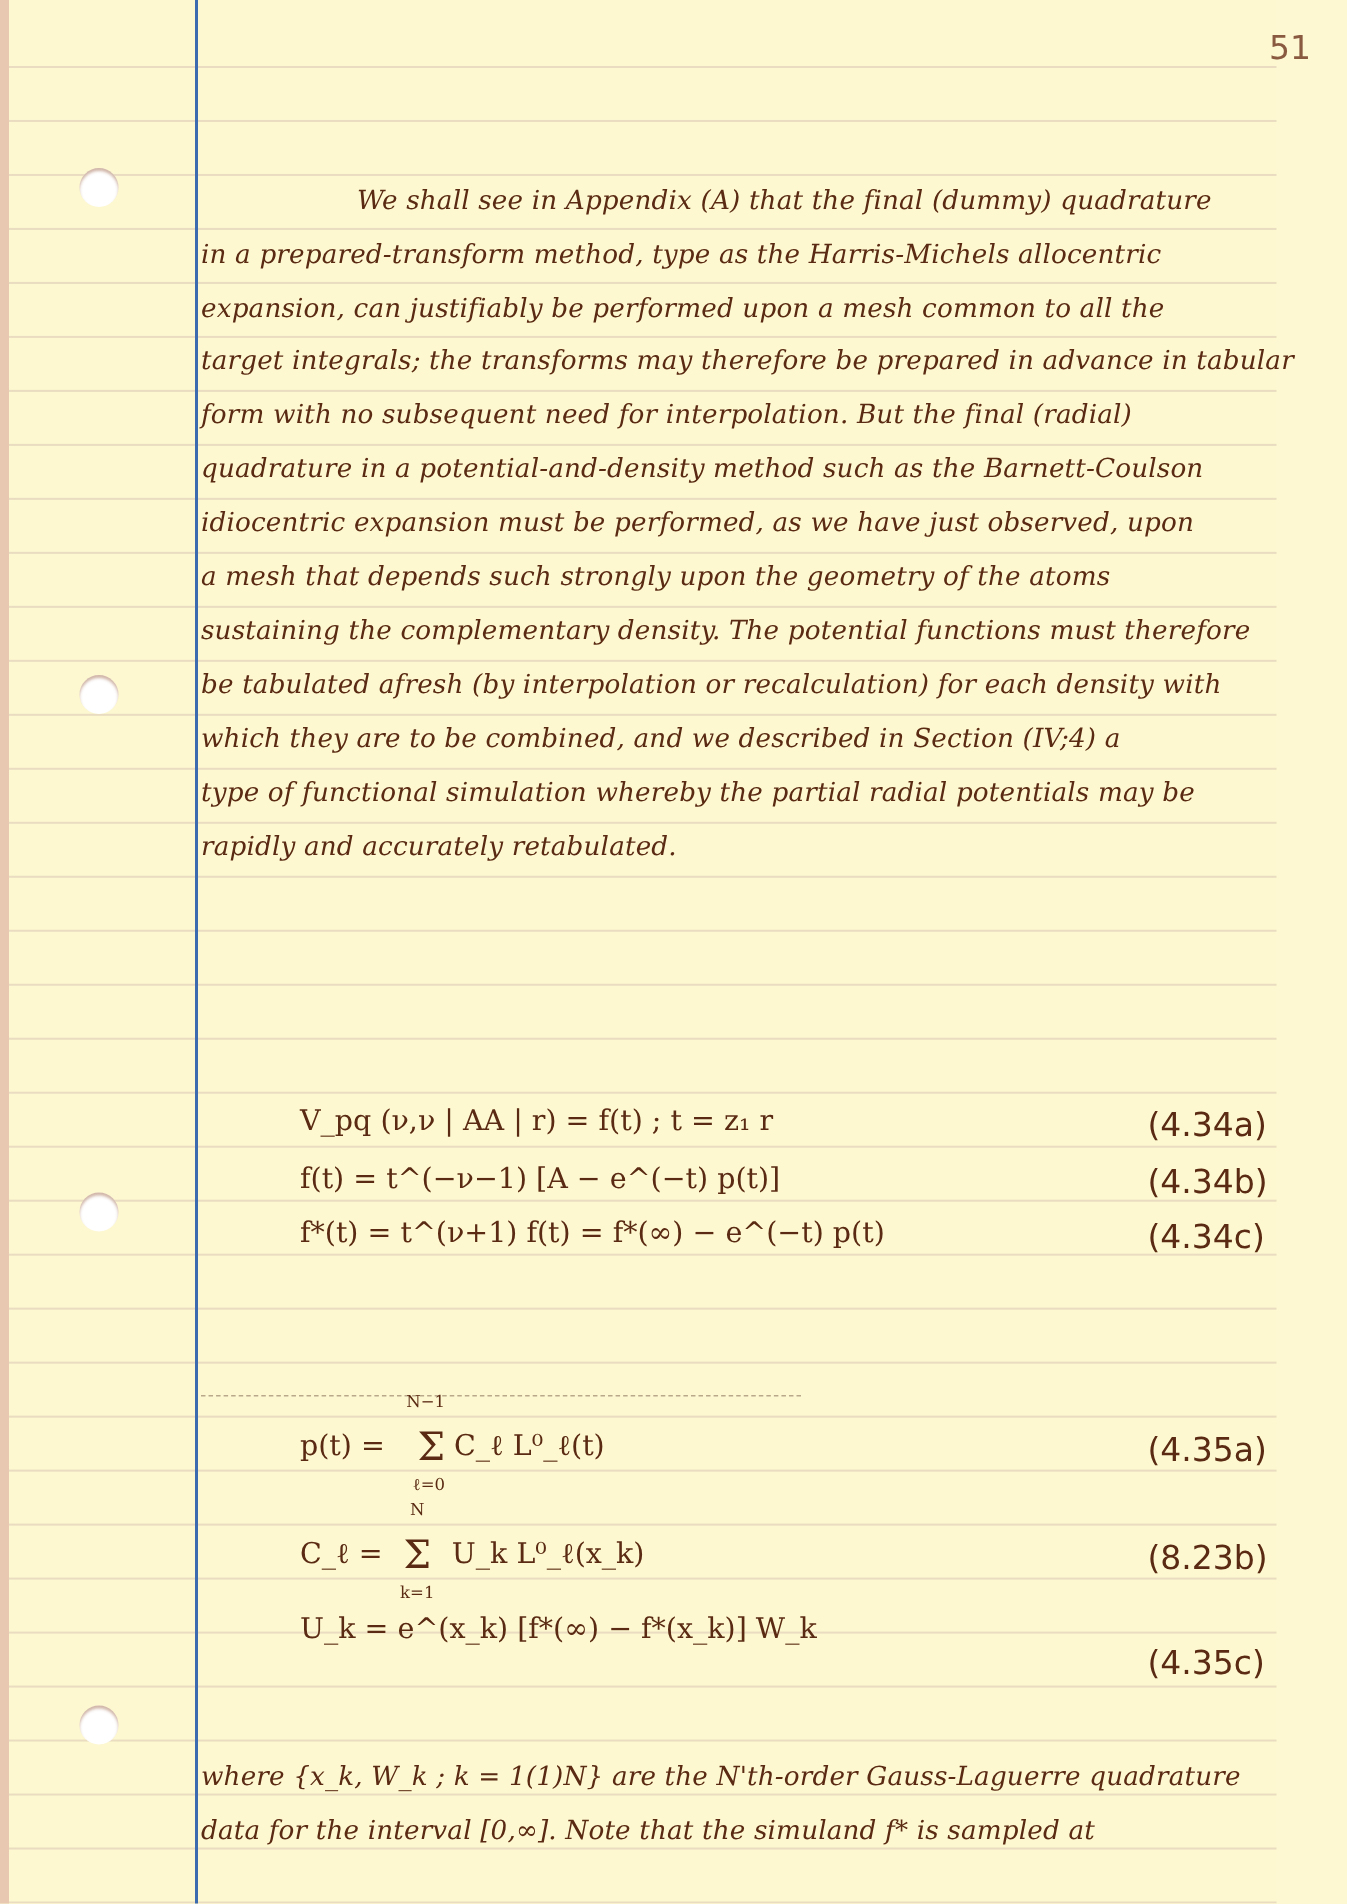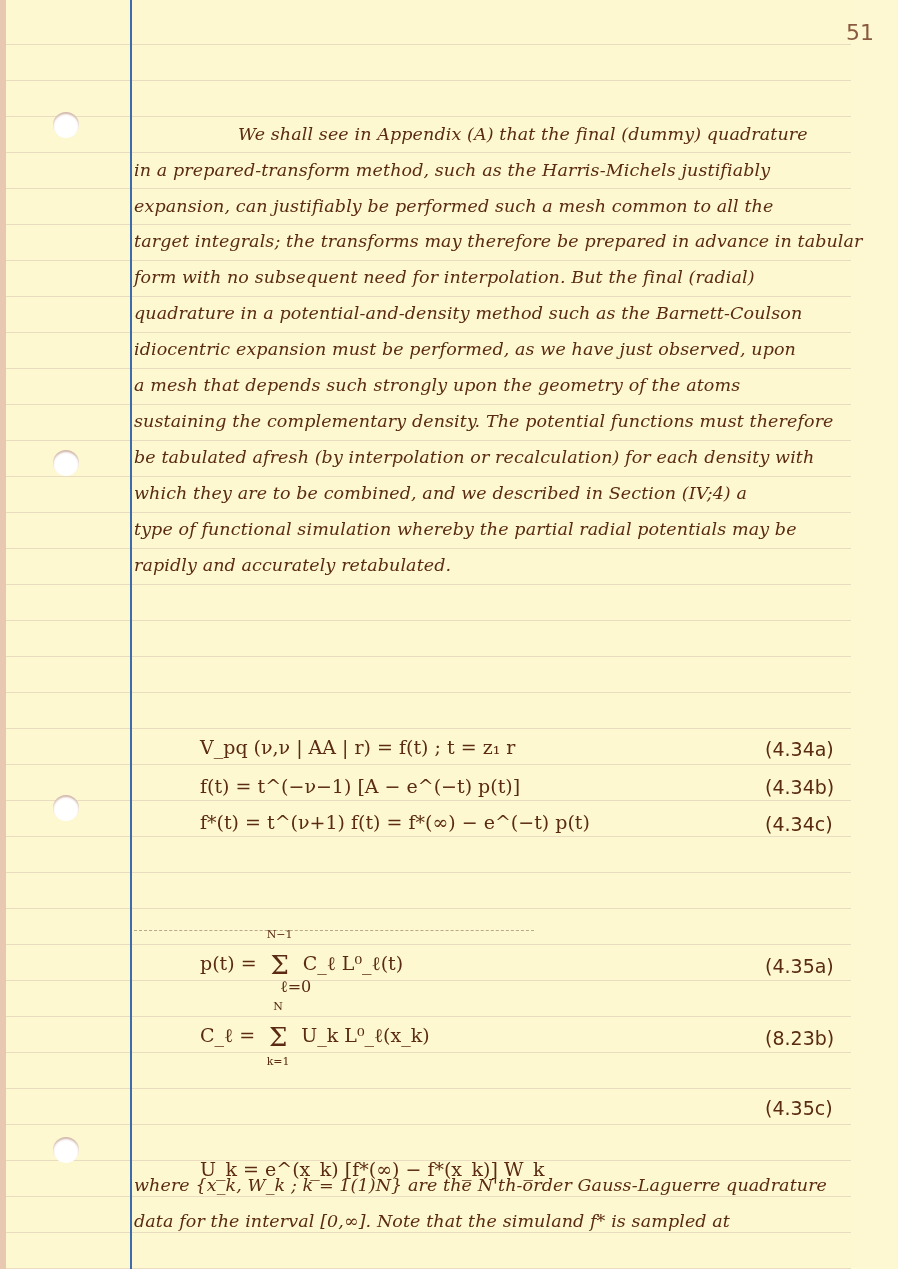--- a/index.html
+++ b/index.html
@@ -13,41 +13,41 @@
     font-family: "DejaVu Serif", serif;
     color: #5a2a12;
   }
   .edge { position: absolute; left: 0; top: 0; width: 6px; height: 1269px; background: #e8c8b0; }
   .margin-line { position: absolute; left: 130px; top: 0; width: 1.5px; height: 1269px; background: #3d6bb0; }
   .hole { position: absolute; left: 53px; width: 26px; height: 26px; border-radius: 50%; background: #ffffff; box-shadow: inset 0 2px 2px rgba(150,90,60,0.45); }
   .page-number { position: absolute; left: 846px; top: 20px; font-family: "DejaVu Sans", sans-serif; font-size: 22px; color: #8a5a40; }
   .line { position: absolute; left: 134px; font-size: 17.5px; font-style: italic; white-space: nowrap; letter-spacing: 0.1px; }
   .indent { left: 238px; }
   .eq { position: absolute; left: 200px; font-size: 19px; white-space: nowrap; }
-  .eqno { position: absolute; left: 765px; font-size: 19px; font-family: "DejaVu Sans", sans-serif; white-space: nowrap; }
+  .eqno { position: absolute; left: 765px; font-size: 22px; font-family: "DejaVu Sans", sans-serif; white-space: nowrap; }
   .dotted { position: absolute; left: 134px; top: 930px; width: 400px; border-top: 1px dashed #b9a88a; }
 </style>
 </head>
 <body>
 
 <div class="page">
   <div class="edge"></div>
   <div class="margin-line"></div>
 
   <div class="hole" style="top:112px"></div>
   <div class="hole" style="top:450px"></div>
   <div class="hole" style="top:795px"></div>
   <div class="hole" style="top:1137px"></div>
 
   <div class="page-number">51</div>
 
   <div>
     <div class="line indent" style="top:124px">We shall see in Appendix (A) that the final (dummy) quadrature</div>
-    <div class="line" style="top:160px">in a prepared-transform method, such as the Harris-Michels justifiably</div>
-    <div class="line" style="top:196px">expansion, can justifiably be performed such a mesh common to all the</div>
+    <div class="line" style="top:160px">in a prepared-transform method, type as the Harris-Michels allocentric</div>
+    <div class="line" style="top:196px">expansion, can justifiably be performed upon a mesh common to all the</div>
     <div class="line" style="top:231px">target integrals; the transforms may therefore be prepared in advance in tabular</div>
     <div class="line" style="top:267px">form with no subsequent need for interpolation. But the final (radial)</div>
     <div class="line" style="top:303px">quadrature in a potential-and-density method such as the Barnett-Coulson</div>
     <div class="line" style="top:339px">idiocentric expansion must be performed, as we have just observed, upon</div>
     <div class="line" style="top:375px">a mesh that depends such strongly upon the geometry of the atoms</div>
     <div class="line" style="top:411px">sustaining the complementary density. The potential functions must therefore</div>
     <div class="line" style="top:447px">be tabulated afresh (by interpolation or recalculation) for each density with</div>
     <div class="line" style="top:483px">which they are to be combined, and we described in Section (IV;4) a</div>
     <div class="line" style="top:519px">type of functional simulation whereby the partial radial potentials may be</div>
     <div class="line" style="top:555px">rapidly and accurately retabulated.</div>
@@ -61,41 +61,41 @@
     <div class="eqno" style="top:776px">(4.34b)</div>
     <div class="eq" style="top:811px">f*(t) = t^(ν+1) f(t) = f*(∞) − e^(−t) p(t)</div>
     <div class="eqno" style="top:813px">(4.34c)</div>
   </div>
 
   <div class="dotted"></div>
 
   <div>
     <div class="eq" style="top:950px">
       <span>p(t) =</span>
-      <span style="display:inline-block;position:relative;width:34px;text-align:center;vertical-align:middle;">
+      <span style="display:inline-block;position:relative;width:34px;text-align:right;vertical-align:middle;">
         <span style="position:absolute;top:-22px;left:0;width:34px;font-size:11px;">N−1</span>
         <span style="font-size:26px;">Σ</span>
-        <span style="position:absolute;bottom:-16px;left:16px;width:34px;font-size:16px;">ℓ=0</span>
+        <span style="position:absolute;bottom:-16px;left:0;width:34px;font-size:11px;">ℓ=0</span>
       </span>
       <span>C_ℓ L⁰_ℓ(t)</span>
     </div>
     <div class="eqno" style="top:955px">(4.35a)</div>
 
     <div class="eq" style="top:1022px">
       <span>C_ℓ =</span>
       <span style="display:inline-block;position:relative;width:34px;text-align:center;vertical-align:middle;">
         <span style="position:absolute;top:-22px;left:0;width:34px;font-size:11px;">N</span>
         <span style="font-size:26px;">Σ</span>
         <span style="position:absolute;bottom:-16px;left:0;width:34px;font-size:11px;text-align:center;">k=1</span>
       </span>
       <span>U_k L⁰_ℓ(x_k)</span>
     </div>
     <div class="eqno" style="top:1027px">(8.23b)</div>
 
-    <div class="eq" style="top:1158px">U_k = e^(x_k) [f*(∞) − f*(x_k)] W_k</div>
+    <div class="eq" style="top:1075px">U_k = e^(x_k) [f*(∞) − f*(x_k)] W_k</div>
     <div class="eqno" style="top:1097px">(4.35c)</div>
   </div>
 
   <div>
     <div class="line" style="top:1175px">where {x_k, W_k ; k = 1(1)N} are the N'th-order Gauss-Laguerre quadrature</div>
     <div class="line" style="top:1211px">data for the interval [0,∞]. Note that the simuland f* is sampled at</div>
   </div>
 </div>
 
 </body></html>

